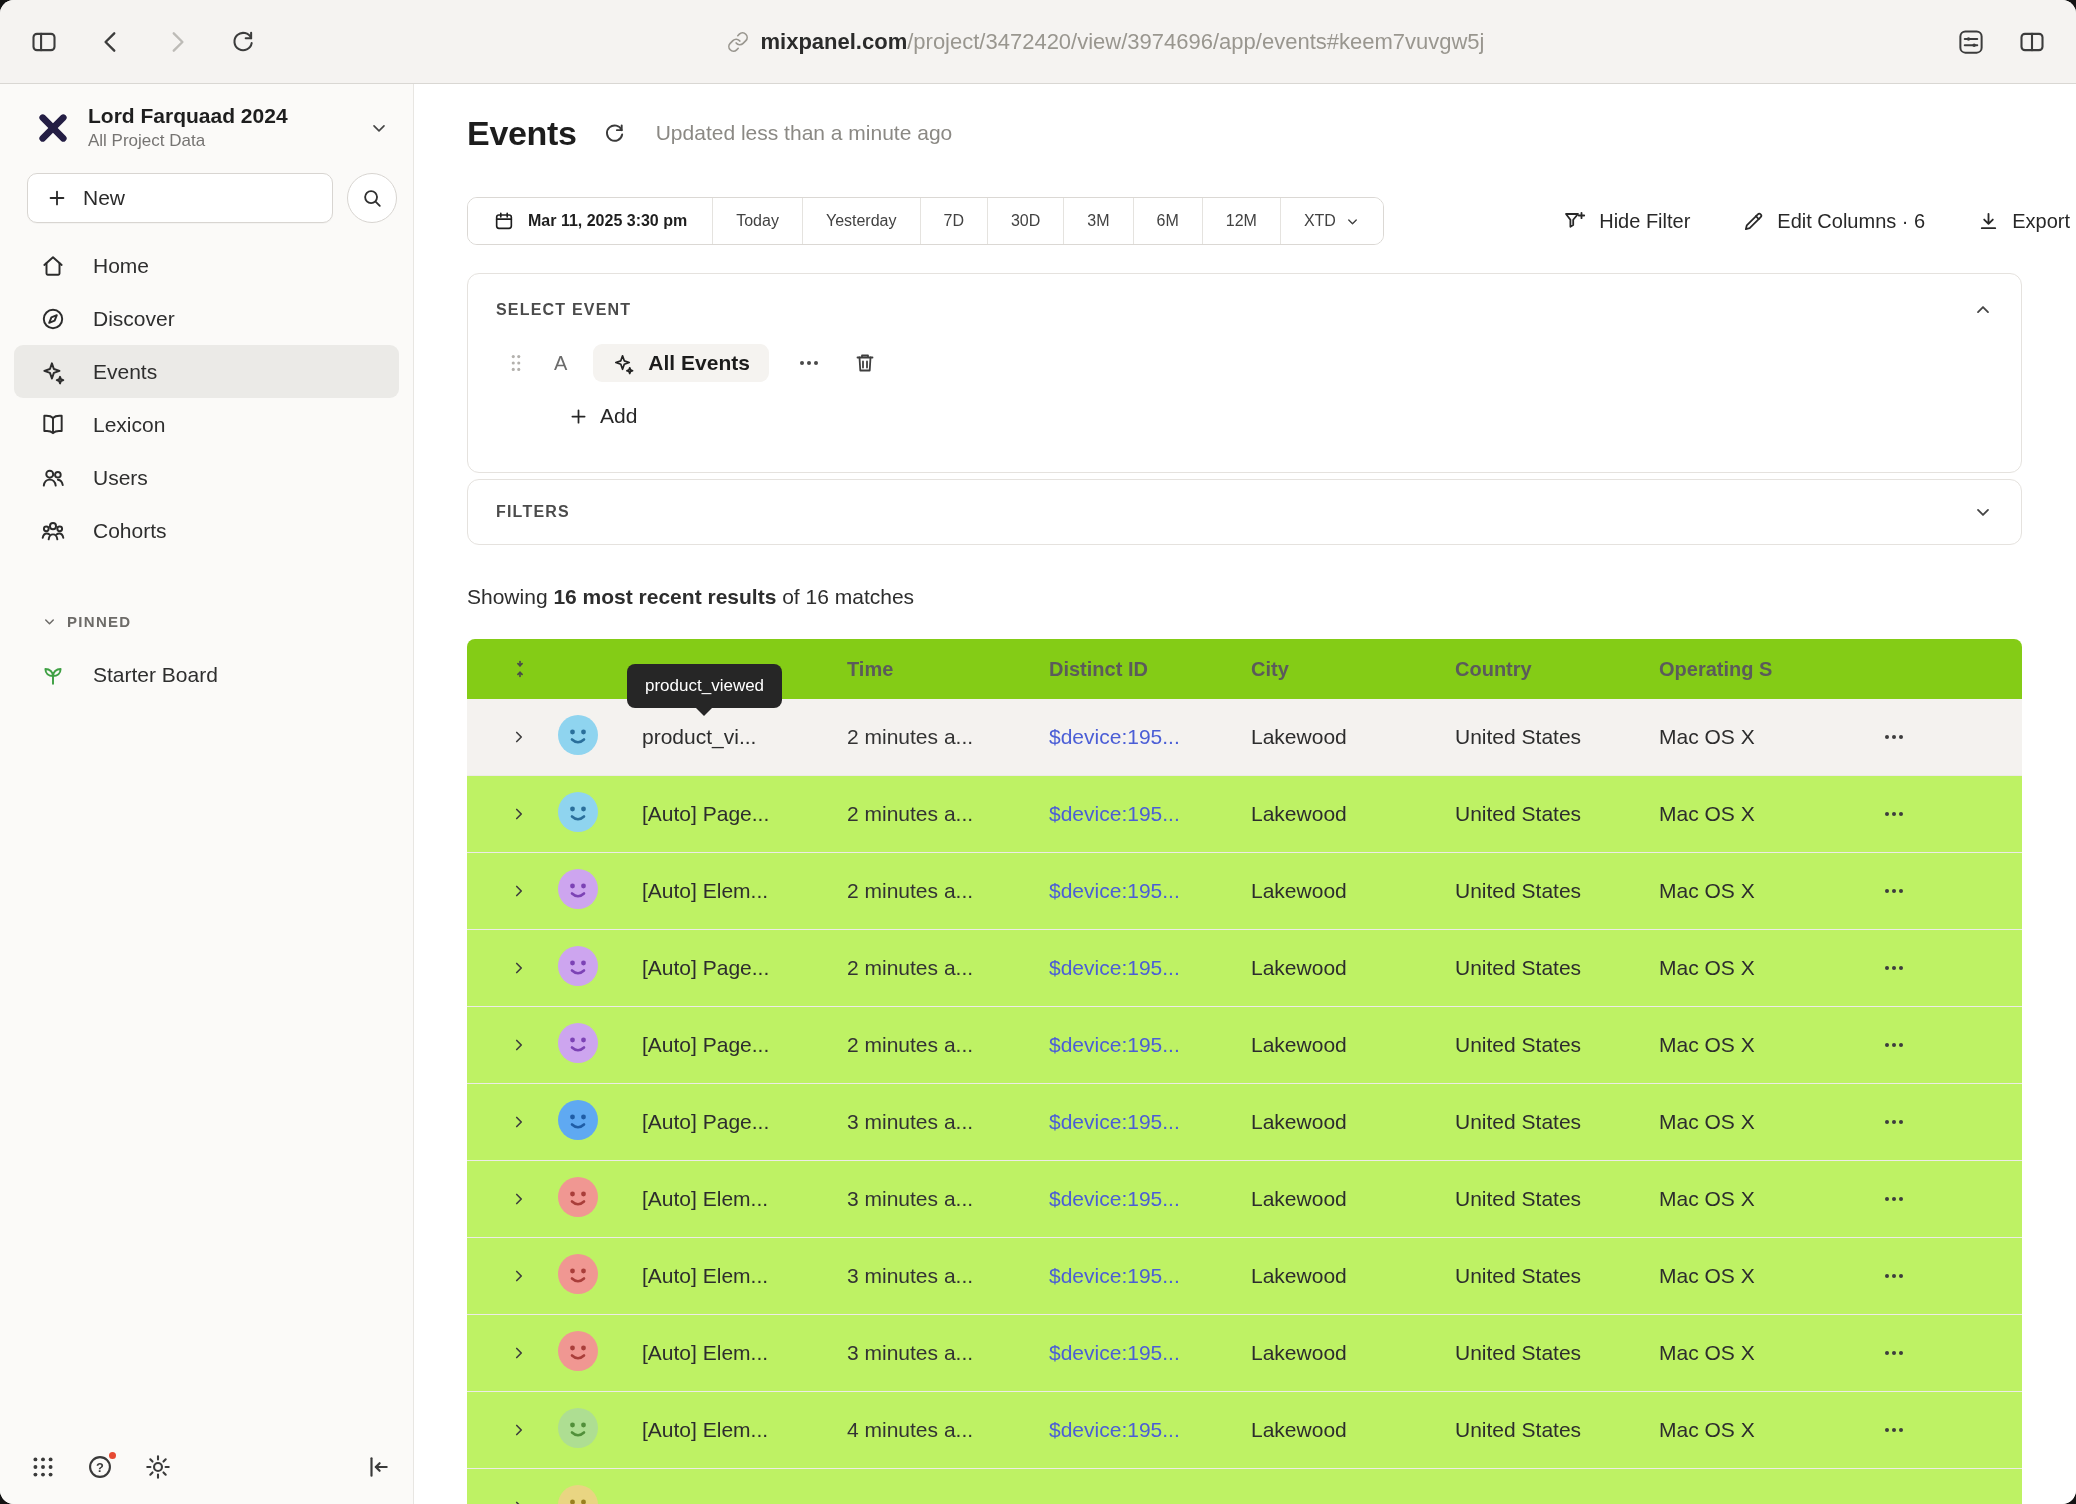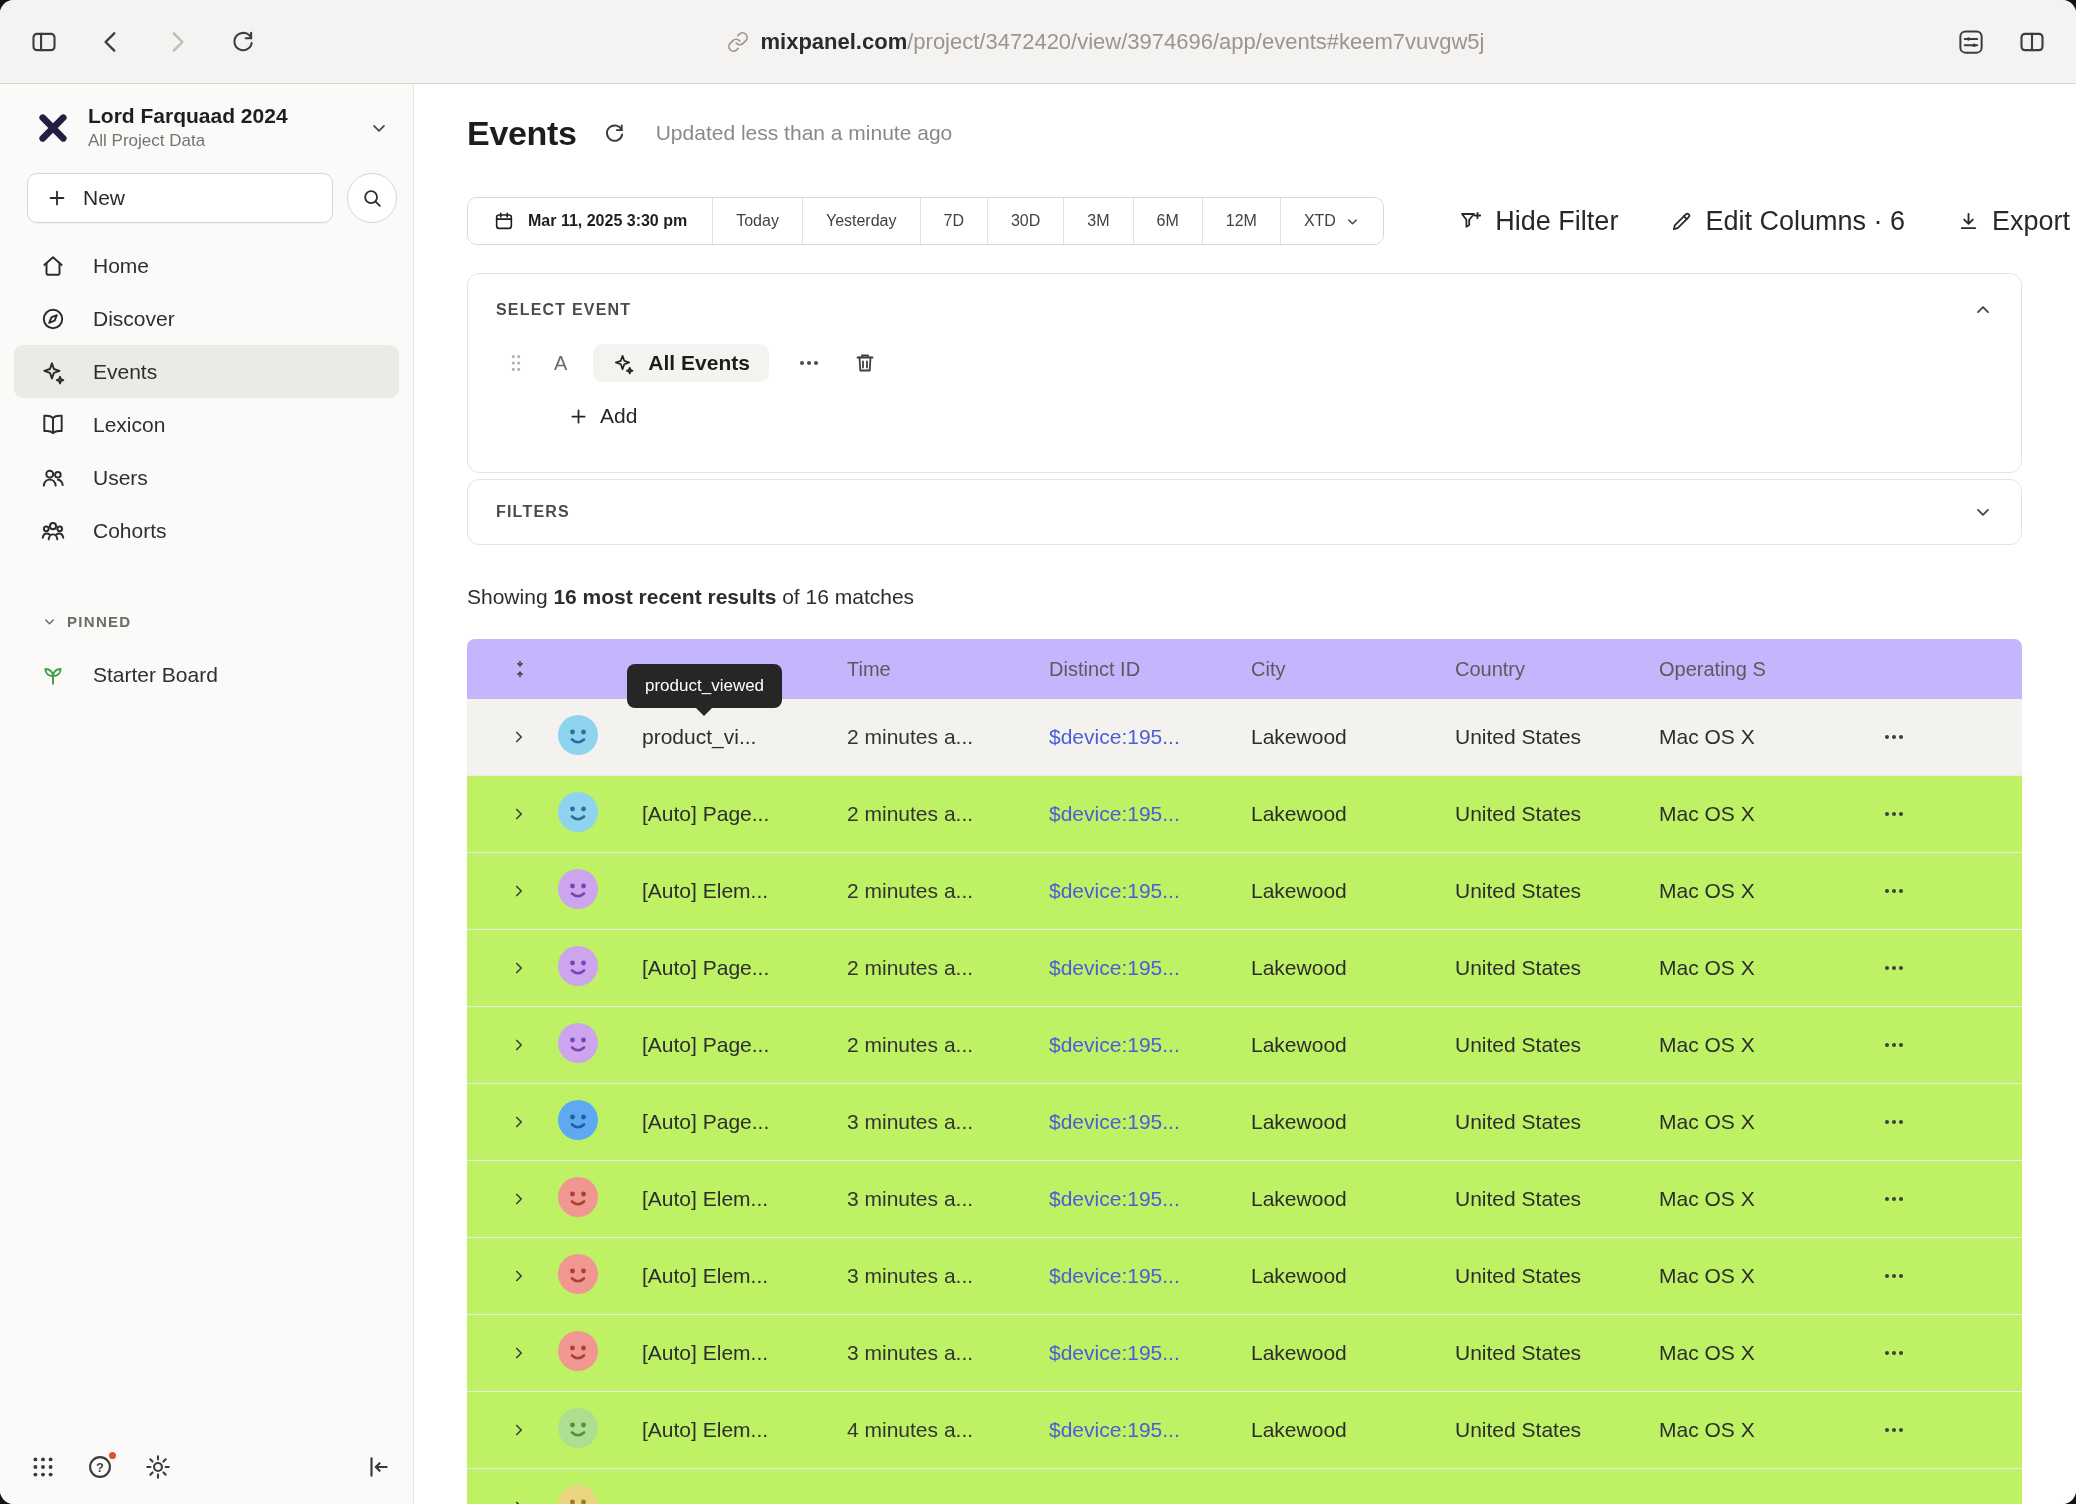--- a/index.html
+++ b/index.html
@@ -68,21 +68,21 @@
   .toolbar { margin-top:41px; margin-right:-48px; display:flex; align-items:center;
     justify-content:space-between; height:48px; }
   .segmented { display:flex; align-items:stretch; height:48px; border:1px solid #dbd8d4;
     border-radius:10px; background:#fff; overflow:hidden; }
   .seg { display:flex; align-items:center; padding:0 23px; font-size:16px; color:#424242;
     border-left:1px solid #e5e3df; background:#fff; white-space:nowrap; }
   .seg:first-child { border-left:none; }
   .seg.date { gap:13px; color:#1e1e1e; font-weight:600; padding:0 25px; }
   .seg.xtd { gap:9px; }
   .toolbar-actions { display:flex; align-items:center; gap:52px; }
-  .action-btn { display:flex; align-items:center; gap:12px; font-size:27px; font-weight:500;
+  .action-btn { display:flex; align-items:center; gap:12px; font-size:20px; font-weight:500;
     color:#282828; white-space:nowrap; }
 
   
   .card { border:1px solid #e5e2de; border-radius:12px; background:#fff; }
   .select-card { margin-top:28px; height:200px; padding:26px 28px; }
   .card-head { display:flex; align-items:center; justify-content:space-between; }
   .card-title { font-size:16px; font-weight:700; letter-spacing:1.2px; color:#4b4b4b; }
   .card-chev { color:#454545; }
   .event-row { display:flex; align-items:center; margin-top:24px; }
   .drag-handle { color:#b3b1ad; margin-left:12px; }
@@ -97,22 +97,22 @@
     font-size:21px; font-weight:500; color:#262626; }
   .filters-card { margin-top:6px; height:66px; padding:0 28px; display:flex; align-items:center; }
   .filters-card .card-head { flex:1; }
 
   
   .results-line { margin-top:40px; font-size:21px; color:#2d2d2d; height:28px; }
   .results-line b { font-weight:700; }
 
   
   .table { margin-top:26px; }
-  .thead { display:flex; align-items:center; height:60px; background:#c4b5fd;
-    border-radius:8px 8px 0 0; color:#5b5b5b; font-size:20px; font-weight:400; }
+  .thead { display:flex; align-items:center; height:60px; background:#84cc16;
+    border-radius:8px 8px 0 0; color:#5b5b5b; font-size:20px; font-weight:700; }
   .th { white-space:nowrap; overflow:hidden; }
   .th-collapse { width:150px; padding-left:43px; color:#4a4a4a; }
   .th-event   { width:230px; padding-left:25px; }
   .th-time    { width:202px; }
   .th-id      { width:202px; }
   .th-city    { width:204px; }
   .th-country { width:204px; }
   .th-os      { width:166px; }
   .th-actions { flex:1; }
 

